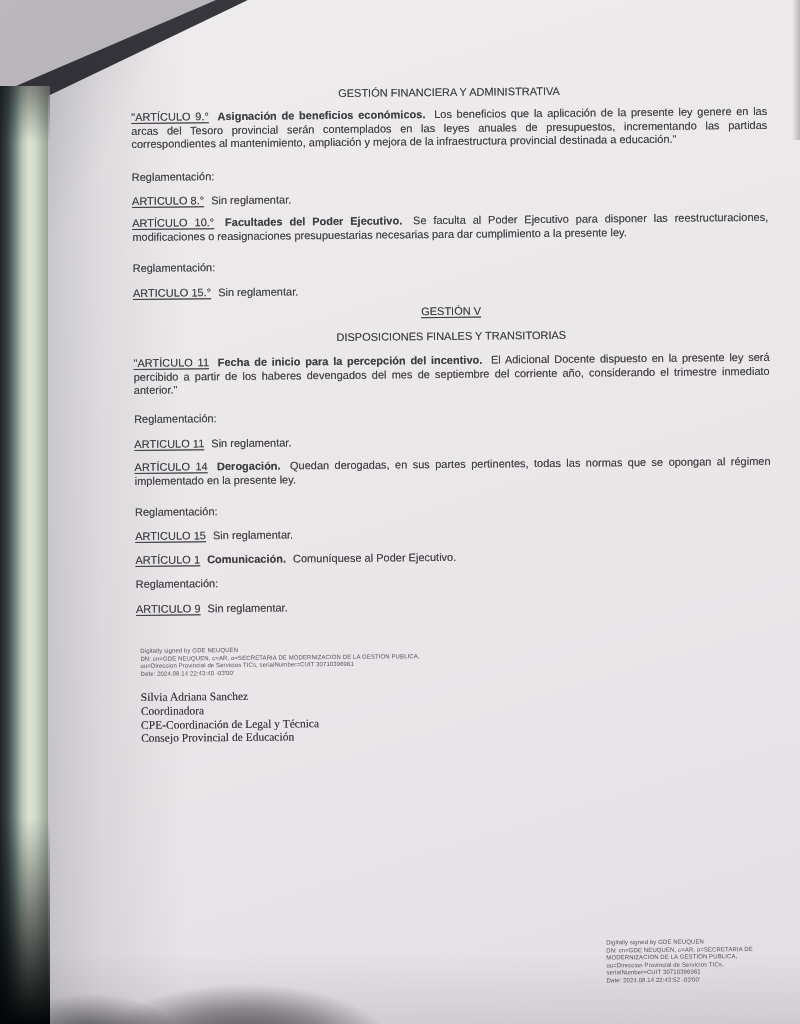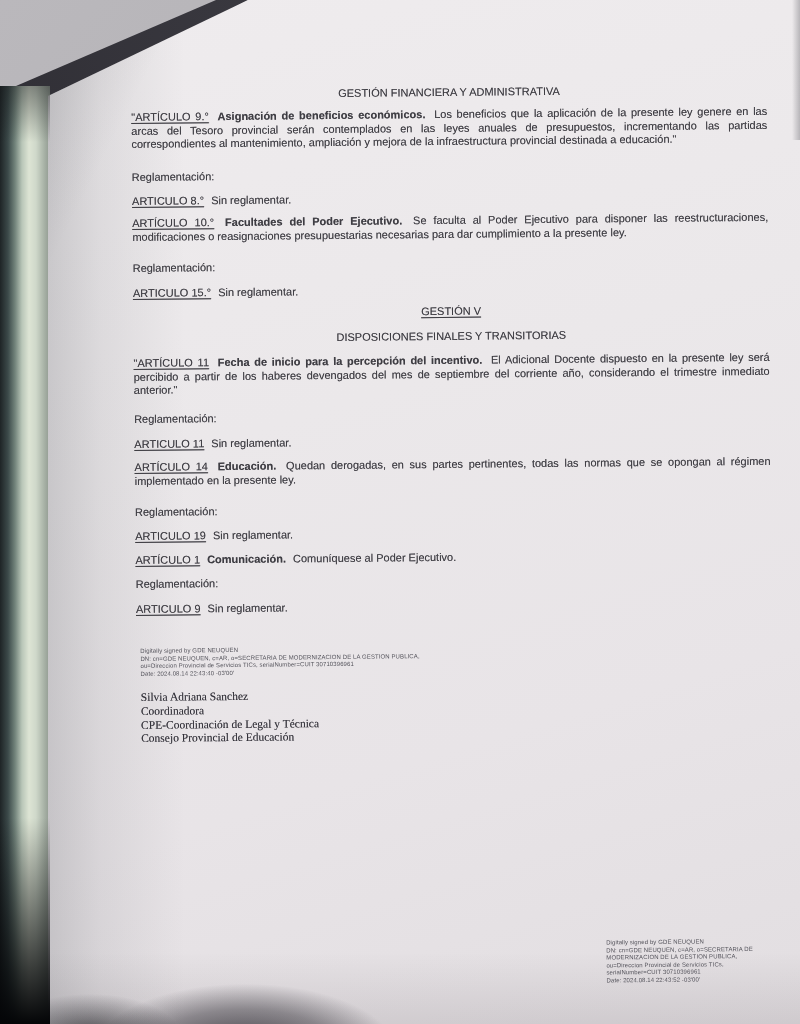--- a/index.html
+++ b/index.html
@@ -113,30 +113,30 @@
       <span>Reglamentación:</span>
     </div>
 
     <div class="blk" style="top:435px">
       <span class="u sp">ARTICULO 11</span>
       <span>Sin reglamentar.</span>
     </div>
 
     <div class="blk just" style="top:458px">
       <span class="u sp">ARTÍCULO 14</span>
-      <span class="b sp">Educación.</span>
+      <span class="b sp">Derogación.</span>
       <span>Quedan derogadas, en sus partes pertinentes, todas las normas que se opongan al régimen implementado en la presente ley.</span>
     </div>
 
     <div class="blk" style="top:503px">
       <span>Reglamentación:</span>
     </div>
 
     <div class="blk" style="top:527px">
-      <span class="u sp">ARTICULO 19</span>
+      <span class="u sp">ARTICULO 15</span>
       <span>Sin reglamentar.</span>
     </div>
 
     <div class="blk" style="top:551px">
       <span class="u sp">ARTÍCULO 1</span>
       <span class="b sp">Comunicación.</span>
       <span>Comuníquese al Poder Ejecutivo.</span>
     </div>
 
     <div class="blk" style="top:575px">

